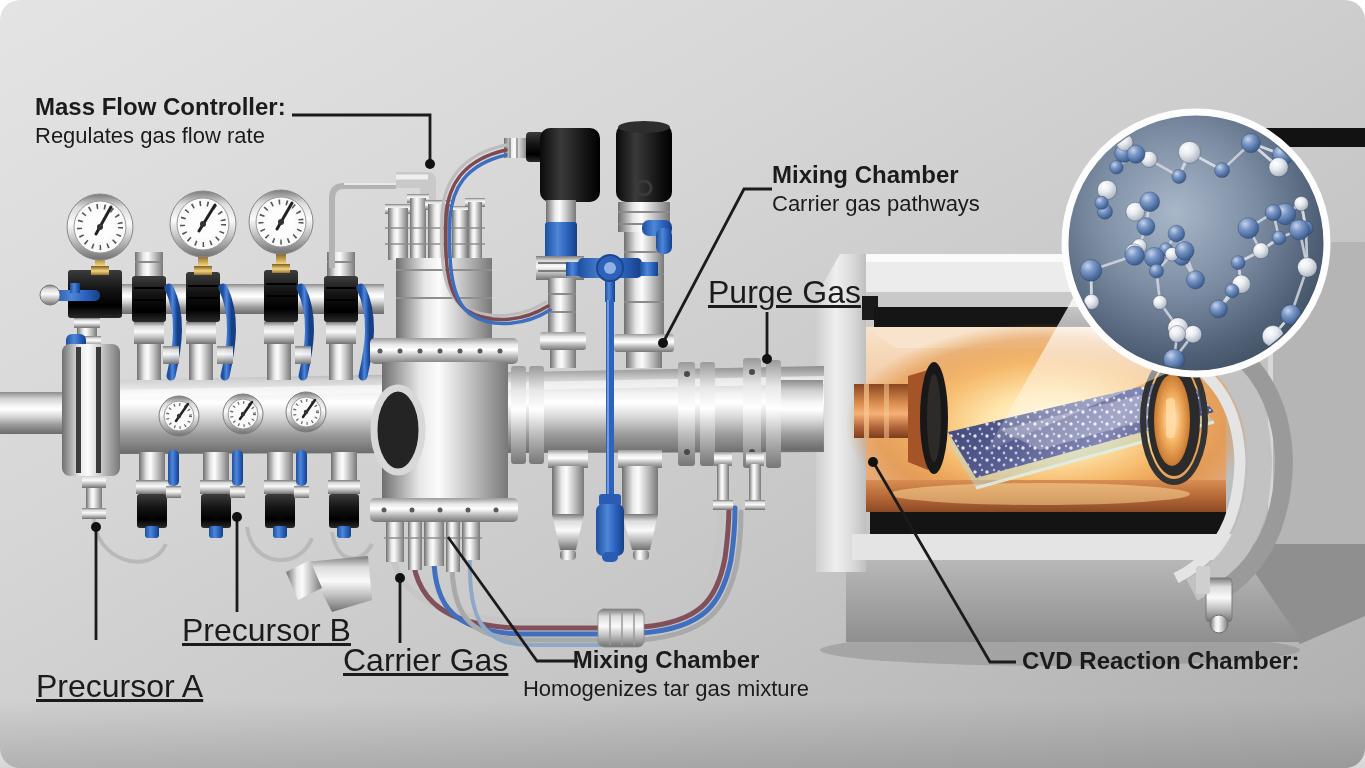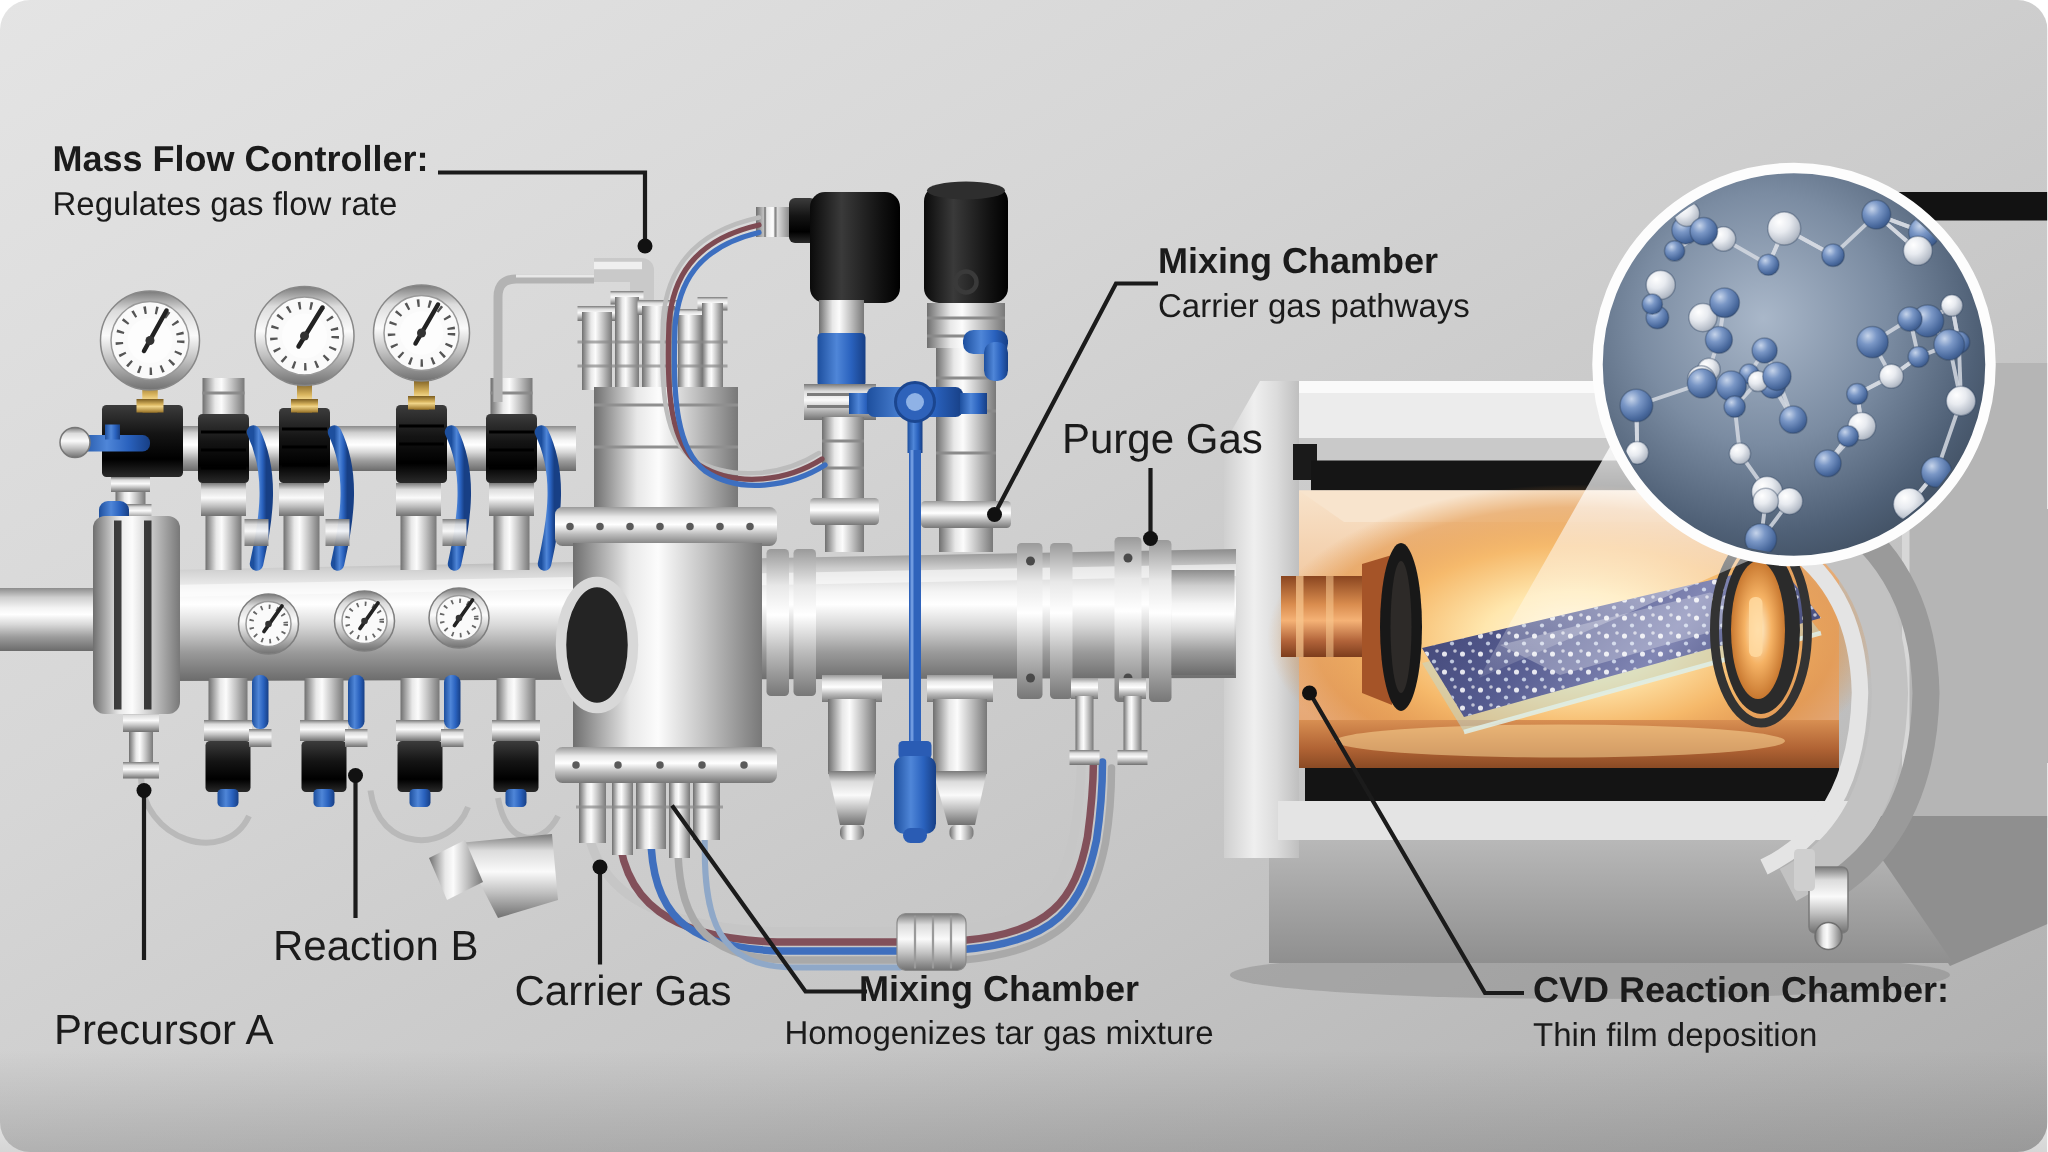--- a/index.html
+++ b/index.html
@@ -2,21 +2,21 @@
 <html><head>
 <meta charset="utf-8">
 <style>
   html,body{margin:0;padding:0;}
   body{width:1365px;height:768px;overflow:hidden;font-family:"Liberation Sans",sans-serif;}
   .stage{position:relative;width:1365px;height:768px;background:linear-gradient(150deg,#e4e4e4 0%,#d6d6d6 35%,#c6c6c6 65%,#aeaeae 100%);border-radius:20px;}
   svg.scene{position:absolute;left:0;top:0;}
   .label{position:absolute;color:#1b1b1b;line-height:29px;white-space:nowrap;}
   .label .t{font-weight:bold;font-size:24px;display:block;}
   .label .s{font-weight:normal;font-size:22px;display:block;}
-  .label.single{font-size:28px;font-weight:normal;}
+  .label.single{font-size:32px;font-weight:normal;text-decoration:underline;}
   .centered{text-align:center;}
 </style>
 </head>
 <body>
 
 <div class="stage">
 
 <svg class="scene" width="1365" height="768" viewBox="0 0 1365 768">
 <defs>
   <linearGradient id="gPipe" x1="0" y1="0" x2="0" y2="1">
@@ -760,30 +760,29 @@
 
 <div class="label single" style="left:708px;top:278px;">
   <span>Purge Gas</span>
 </div>
 
 <div class="label single" style="left:36px;top:672px;">
   <span>Precursor A</span>
 </div>
 
 <div class="label single" style="left:182px;top:616px;">
-  <span>Reaction B</span>
+  <span>Precursor B</span>
 </div>
 
 <div class="label single" style="left:343px;top:646px;">
   <span>Carrier Gas</span>
 </div>
 
 <div class="label centered" style="left:505px;top:645px;width:322px;">
   <span class="t">Mixing Chamber</span>
   <span class="s">Homogenizes tar gas mixture</span>
 </div>
 
 <div class="label" style="left:1022px;top:646px;">
   <span class="t">CVD Reaction Chamber:</span>
-  <span class="s">Thin film deposition</span>
 </div>
 
 </div>
 
 </body></html>

